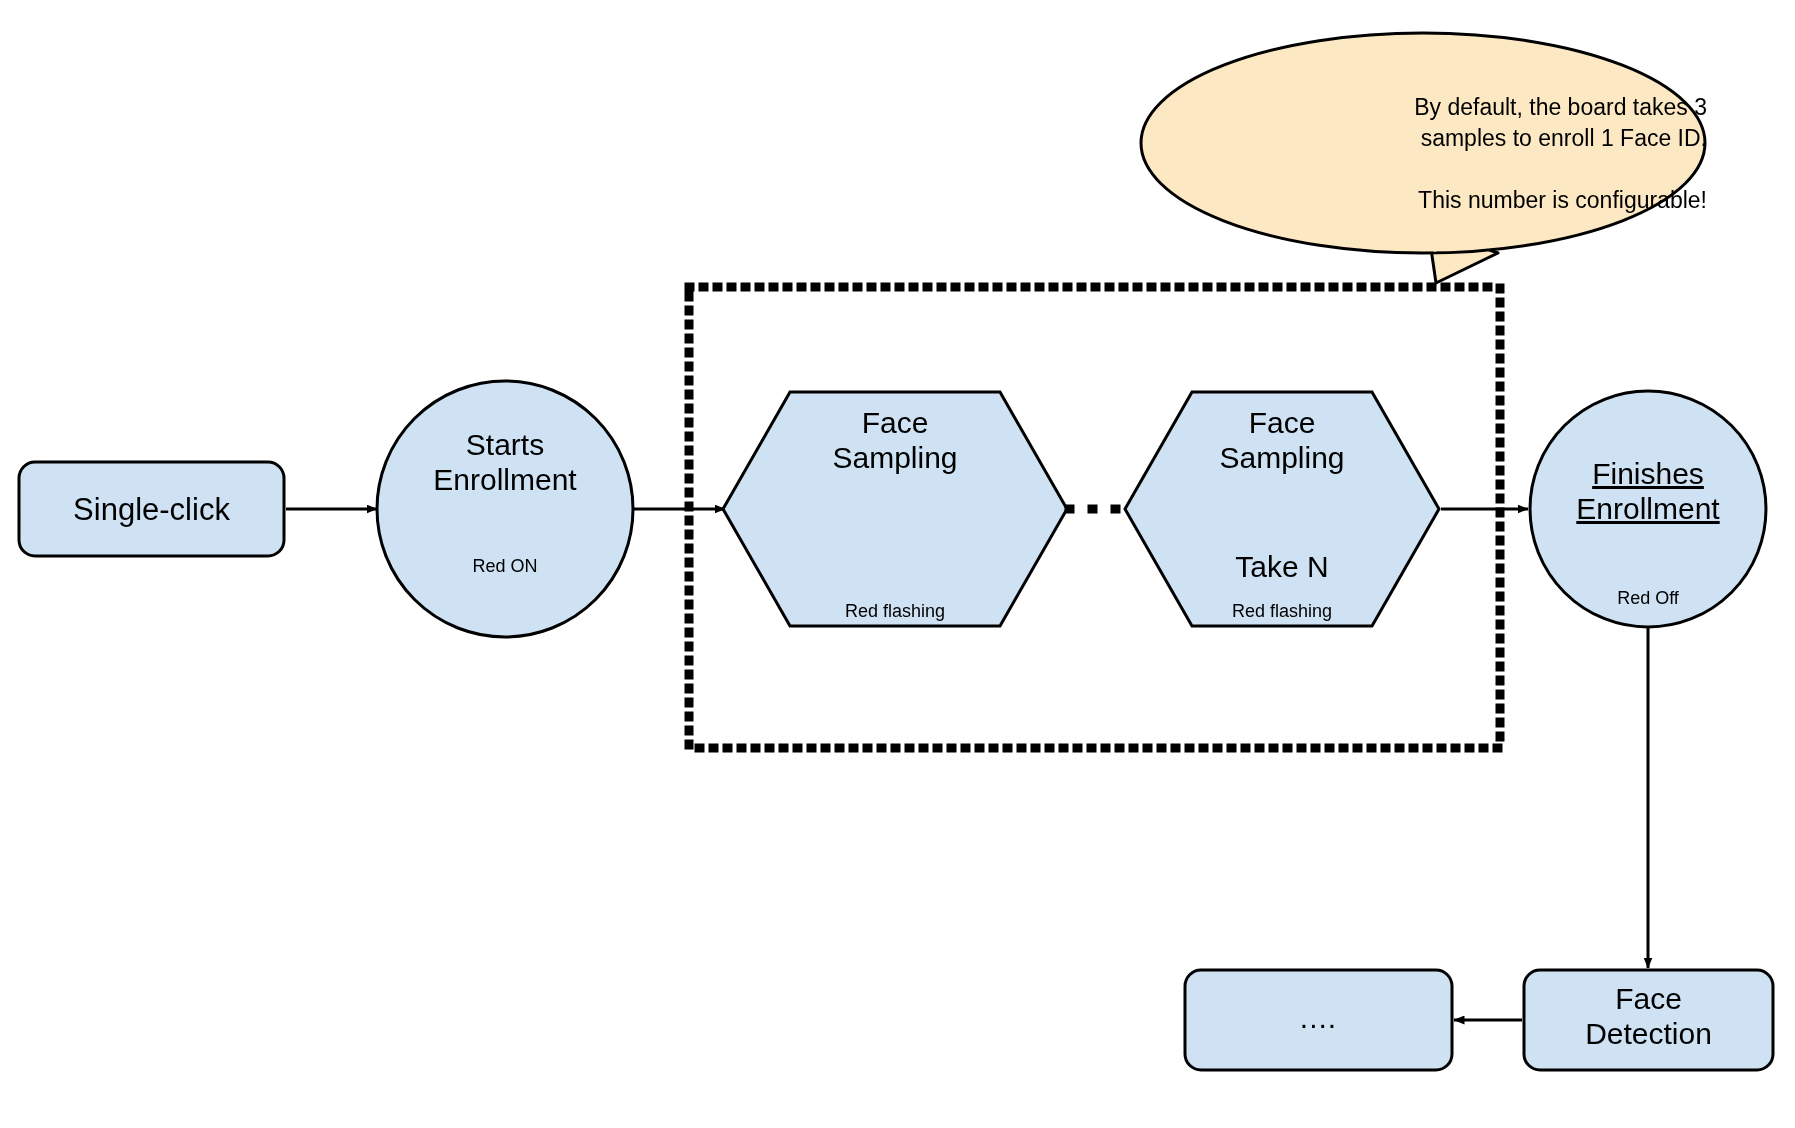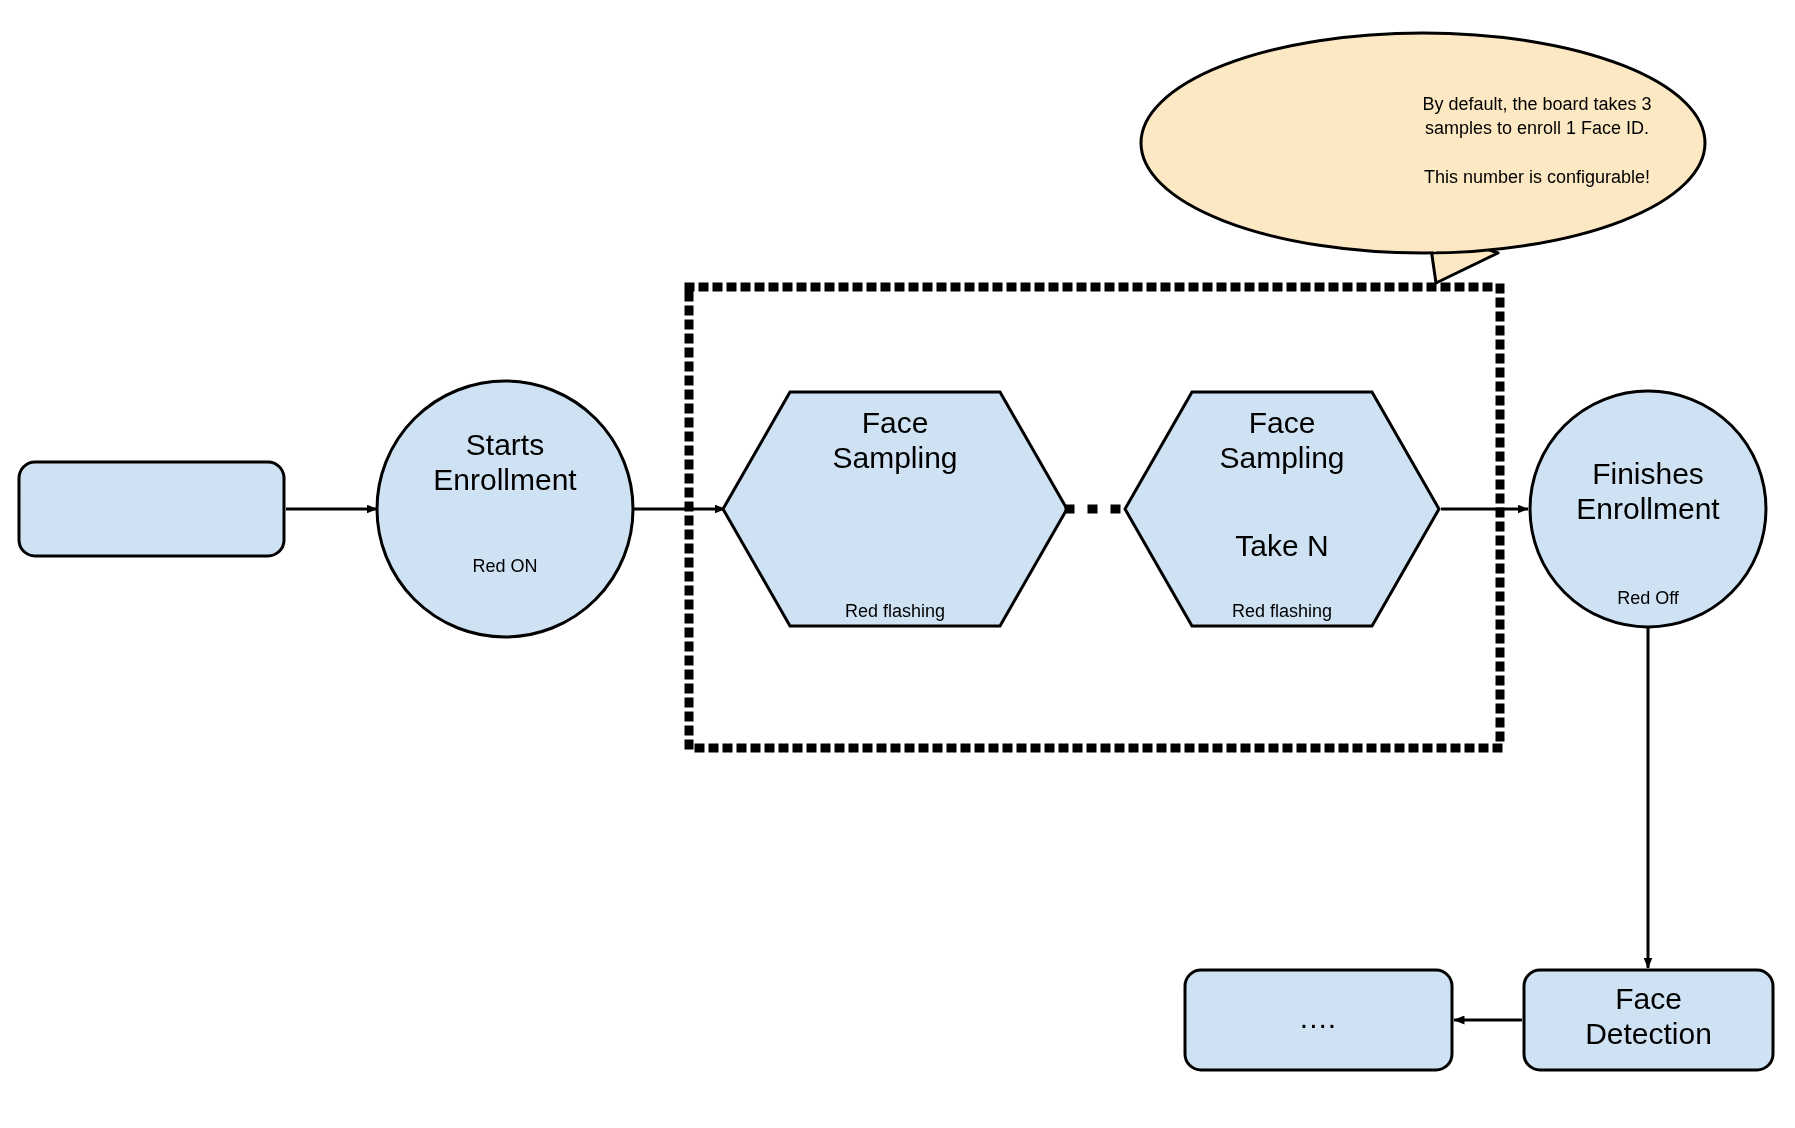--- a/index.html
+++ b/index.html
@@ -26,21 +26,21 @@
     position: absolute;
     text-align: center;
     line-height: 1.18;
     color: #000000;
     pointer-events: none;
     white-space: pre-line;
   }
   .t-main { font-size: 30px; }
   .t-main-lg { font-size: 31px; }
   .t-sub { font-size: 18px; }
-  .t-callout { font-size: 18px; line-height: 1.35; text-align: center; white-space: pre-line; }
+  .t-callout { font-size: 23px; line-height: 1.35; text-align: right; white-space: pre-line; }
   .t-dots { font-size: 30px; letter-spacing: 1px; }
 </style>
 </head>
 <body>
 
 <div id="canvas">
 
   <svg width="1795" height="1128" viewBox="0 0 1795 1128" xmlns="http://www.w3.org/2000/svg" style="position:absolute;left:0;top:0;">
 
     <defs>
@@ -77,40 +77,41 @@
 
     <rect x="1185" y="970" width="267" height="100" rx="16" ry="16" fill="#cfe2f3" stroke="#000000" stroke-width="3"></rect>
 
     <path d="M1428,228 L1436,283 L1498,253 Z" fill="#fce8c3" stroke="#000000" stroke-width="3" stroke-linejoin="round"></path>
 
     <ellipse cx="1423" cy="143" rx="282" ry="110" fill="#fce8c3" stroke="#000000" stroke-width="3"></ellipse>
 
     <path d="M1424,210 L1434,252 L1470,240 Z" fill="#fce8c3" stroke="none"></path>
   </svg>
 
+  <div class="node-text t-main-lg" style="left:19px; top:492px; width:265px;">Single-click</div>
 
   <div class="node-text t-main" style="left:380px; top:427px; width:250px;">Starts
 Enrollment</div>
 
   <div class="node-text t-sub" style="left:380px; top:556px; width:250px;">Red ON</div>
 
   <div class="node-text t-main" style="left:770px; top:405px; width:250px;">Face
 Sampling</div>
 
 
   <div class="node-text t-sub" style="left:770px; top:601px; width:250px;">Red flashing</div>
 
   <div class="node-text t-main" style="left:1157px; top:405px; width:250px;">Face
 Sampling</div>
 
-  <div class="node-text t-main" style="left:1157px; top:528px; width:250px;">Take N</div>
+  <div class="node-text t-main" style="left:1157px; top:549px; width:250px;">Take N</div>
 
   <div class="node-text t-sub" style="left:1157px; top:601px; width:250px;">Red flashing</div>
 
-  <div class="node-text t-main" style="left:1523px; top:456px; width:250px;">Finishes
+  <div class="node-text t-main" style="left:1523px; top:456px; width:250px;text-decoration:underline;">Finishes
 Enrollment</div>
 
   <div class="node-text t-sub" style="left:1523px; top:588px; width:250px;">Red Off</div>
 
   <div class="node-text t-main" style="left:1524px; top:981px; width:249px;">Face
 Detection</div>
 
   <div class="node-text t-dots" style="left:1185px; top:1000px; width:267px;">....</div>
 
   <div class="node-text t-callout" style="left:1367px; top:92px; width:340px;">By default, the board takes 3

